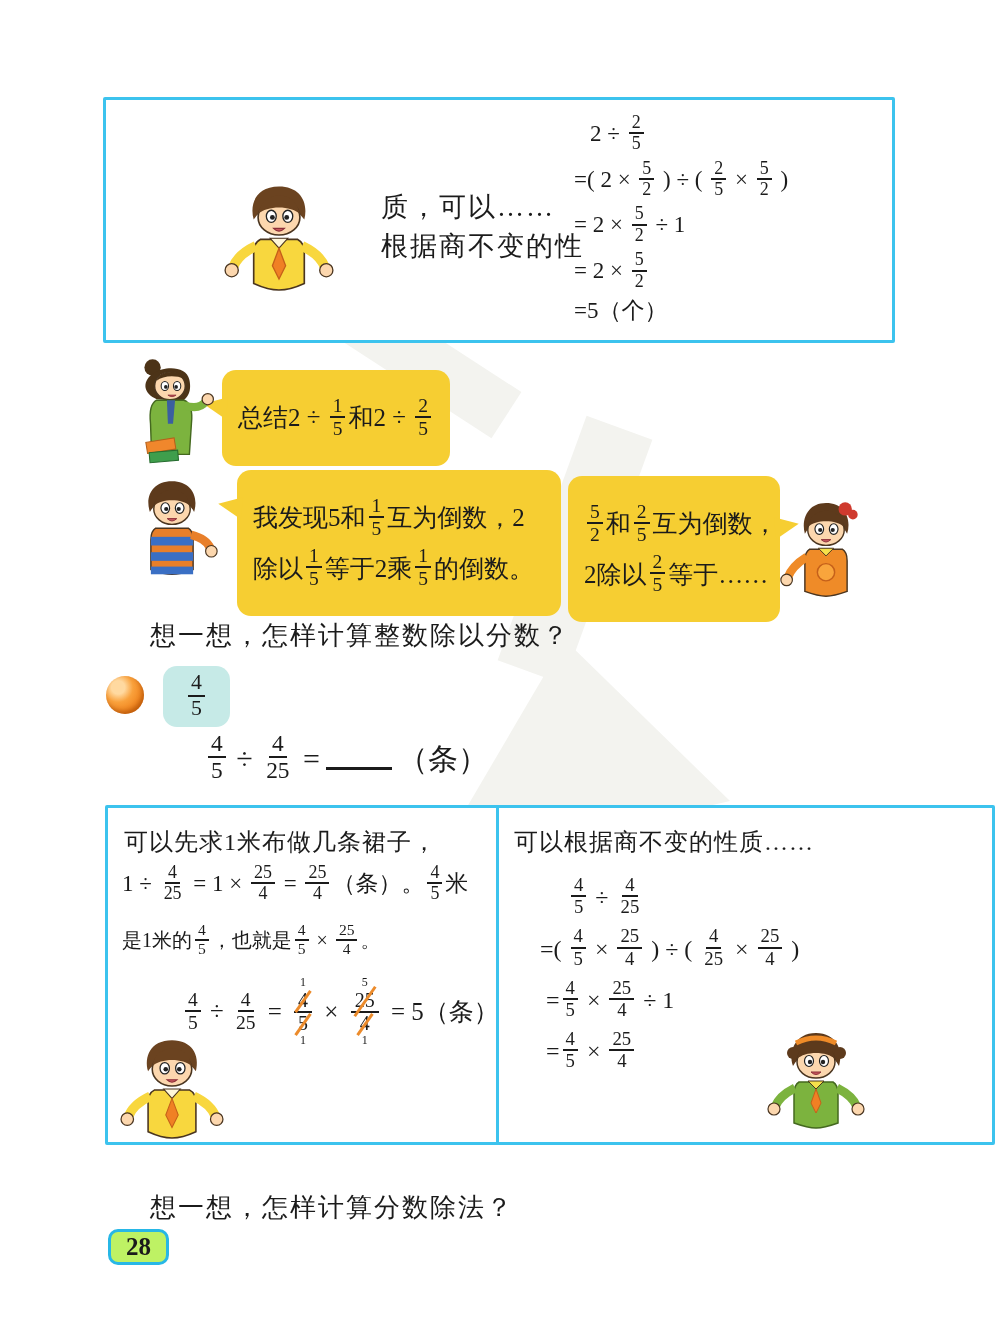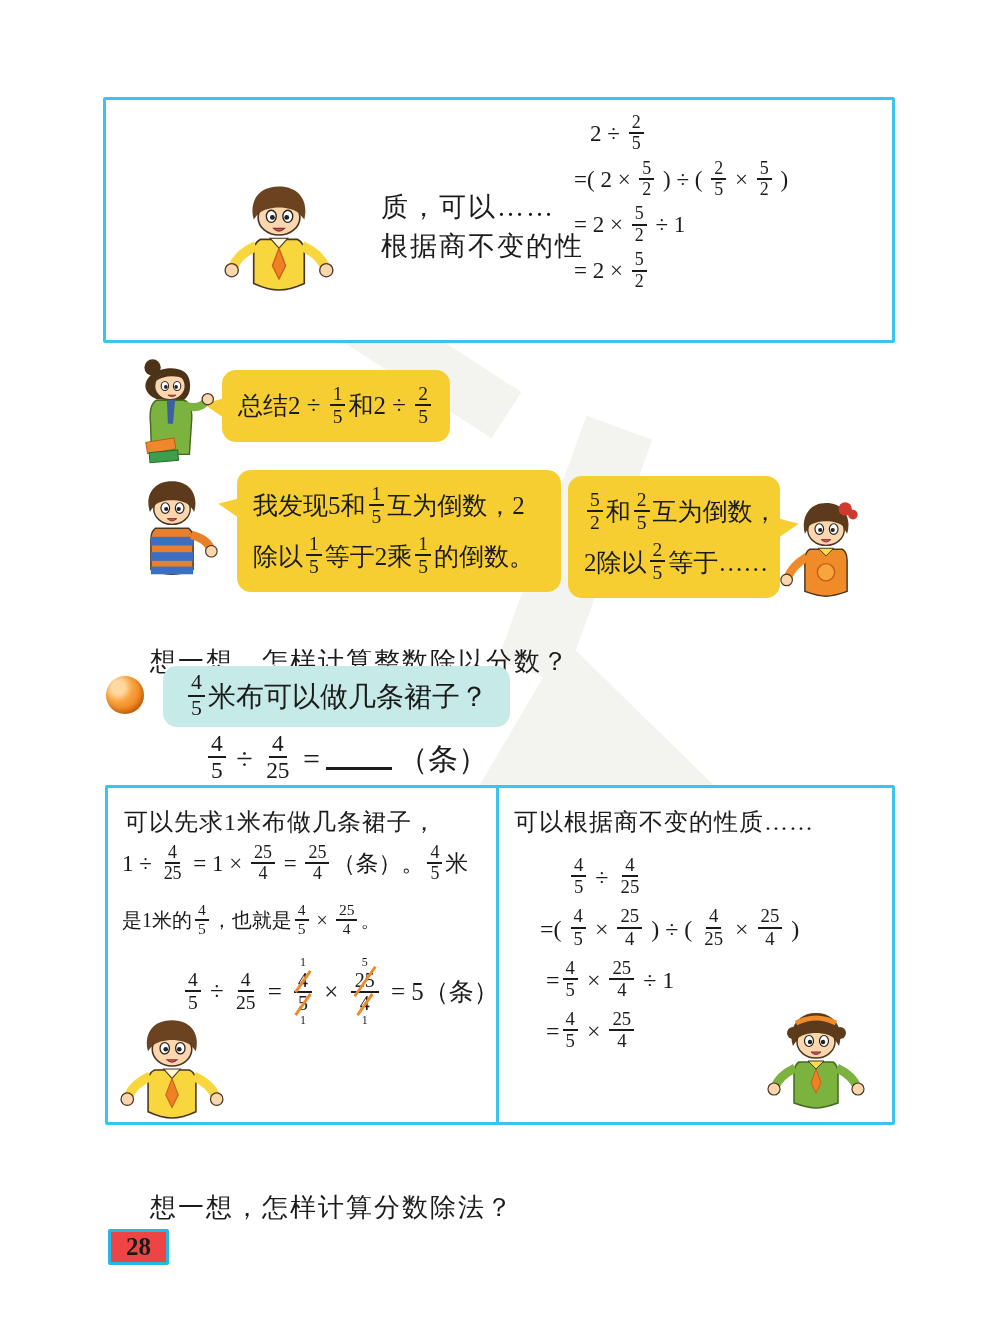--- a/index.html
+++ b/index.html
@@ -18,27 +18,27 @@
   .frac{display:inline-flex;flex-direction:column;align-items:center;margin:0 3px;font-size:0.78em;line-height:1.08;transform:translateY(-1px)}
   .frac .num{padding:0 3px;border-bottom:2px solid #1b1b1b}
   .frac .den{padding:0 3px}
   .cfrac{display:inline-flex;flex-direction:column;align-items:center;margin:0 6px;font-size:0.8em;line-height:1.05}
   .cfrac .tiny{font-size:0.6em;line-height:1.1}
   .cfrac .num{padding:0 4px;border-bottom:2px solid #1b1b1b;position:relative}
   .cfrac .den{padding:0 4px;position:relative}
   .struck::after{content:"";position:absolute;left:-4px;right:-4px;top:48%;border-top:3px solid #ec8b2b;transform:rotate(-55deg)}
   .blank{display:inline-block;width:66px;height:2px;border-bottom:3px solid #1b1b1b;margin:0 6px;transform:translateY(9px)}
   
-  .bubble{position:absolute;background:#f6ce32;border-radius:14px;padding:8px 16px;font-size:25px;z-index:1}
+  .bubble{position:absolute;background:#f6ce32;border-radius:14px;padding:20px 16px;font-size:25px;z-index:1}
   .bubble .mline{margin:6px 0}
   .tail-l::before{content:"";position:absolute;left:-19px;top:26px;border-top:9px solid transparent;border-bottom:13px solid transparent;border-right:24px solid #f6ce32;transform:rotate(6deg)}
   .tail-r::after{content:"";position:absolute;right:-19px;top:40px;border-top:9px solid transparent;border-bottom:13px solid transparent;border-left:24px solid #f6ce32;transform:rotate(-6deg)}
   .hl{position:absolute;background:#c6eae7;border-radius:14px;padding:6px 22px;font-size:28px;z-index:1}
   .think{position:absolute;font-size:26px;letter-spacing:2px;z-index:1}
-  .badge{position:absolute;background:#ef4444;border:3px solid #27b7e6;border-radius:2px;padding:1px 15px;font-size:25px;font-weight:bold;z-index:1}
+  .badge{position:absolute;background:#bef264;border:3px solid #27b7e6;border-radius:10px;padding:1px 15px;font-size:25px;font-weight:bold;z-index:1}
   .char{position:absolute;z-index:2}
   .speech{position:absolute;font-size:27px;line-height:1.45;letter-spacing:2px}
   .colhead{font-size:24px;letter-spacing:1px;margin:0}
 </style>
 </head>
 <body>
 
 <div class="wm" style="left:295px;top:325px;width:230px;height:55px;transform:rotate(33deg)"></div>
 <div class="wm" style="left:540px;top:420px;width:70px;height:260px;transform:rotate(20deg)"></div>
 <div class="wm" style="left:430px;top:640px;width:300px;height:230px;clip-path:polygon(0 100%,45% 0,100% 70%)"></div>
@@ -66,20 +66,21 @@
   </div>
   <div class="speech" style="left:275px;top:88px;width:320px">
     <div>质，可以……</div>
     <div>根据商不变的性</div>
   </div>
   <div class="abs" style="left:468px;top:14px;display:flex;flex-direction:column;gap:5px;font-size:23px">
     <div class="mline" style="margin-left:16px"><span>2 ÷ </span><span class="frac"><span class="num">2</span><span class="den">5</span></span></div>
     <div class="mline"><span>=( 2 × </span><span class="frac"><span class="num">5</span><span class="den">2</span></span><span> ) ÷ ( </span><span class="frac"><span class="num">2</span><span class="den">5</span></span><span> × </span><span class="frac"><span class="num">5</span><span class="den">2</span></span><span> )</span></div>
     <div class="mline"><span>= 2 × </span><span class="frac"><span class="num">5</span><span class="den">2</span></span><span> ÷ 1</span></div>
     <div class="mline"><span>= 2 × </span><span class="frac"><span class="num">5</span><span class="den">2</span></span></div>
+    <div class="mline"><span>=5（个）</span></div>
   </div>
 </div>
 
 <div class="char" style="left:126px;top:354px">
   <svg width="92" height="118" viewBox="0 0 90 115">
     <circle cx="26" cy="13" r="8" fill="#4c3317"></circle>
     <path d="M19 32 C18 13 58 6 62 25 C65 39 58 44 55 46 L30 44 C24 41 20 38 19 32 Z" fill="#4c3317"></path>
     <ellipse cx="43" cy="31" rx="15" ry="13.5" fill="#fcd7ae" stroke="#4a3520" stroke-width="1.4"></ellipse>
     <path d="M30 26 C33 16 52 14 57 24 C48 20 36 21 30 26 Z" fill="#4c3317"></path>
     <ellipse cx="38" cy="31" rx="3.6" ry="4.4" fill="#fff" stroke="#222" stroke-width="1"></ellipse>
@@ -140,29 +141,29 @@
     <circle cx="57" cy="34" r="2.2" fill="#222"></circle>
     <path d="M45 44 Q50 49 55 44 Z" fill="#c9595f" stroke="#8c3038"></path>
     <path d="M33 54 L67 54 Q72 57 72 66 L72 98 Q58 103 50 103 Q42 103 28 98 L28 66 Q28 57 33 54 Z" fill="#ef8b28" stroke="#4a3520" stroke-width="1.5"></path>
     <path d="M42 53 L50 61 L58 53 Z" fill="#f6e04a" stroke="#4a3520"></path>
     <circle cx="50" cy="78" r="9" fill="#f9a53c" stroke="#c5601a" stroke-width="1.5"></circle>
     <path d="M30 62 Q14 72 10 84" stroke="#ef8b28" stroke-width="9" fill="none"></path>
     <circle cx="9" cy="86" r="6" fill="#fcd7ae" stroke="#4a3520" stroke-width="1.2"></circle>
   </svg>
 </div>
 
-<p class="think" style="left:150px;top:618px">想一想，怎样计算整数除以分数？</p>
+<p class="think" style="left:150px;top:592px">想一想，怎样计算整数除以分数？</p>
 
 <div class="abs z" style="left:106px;top:676px;width:38px;height:38px;border-radius:50%;background:radial-gradient(circle at 32% 30%, #ffd9a0 0 18%, #f9a13c 40%, #ed7c16 75%, #d96a10 100%);box-shadow:inset -2px -3px 4px rgba(140,60,0,.45)"></div>
 <div class="hl" style="left:163px;top:666px">
-  <div class="mline"><span class="frac"><span class="num">4</span><span class="den">5</span></span><span>米布可以做几条裙子？</span></div>
+  <div class="mline"><span class="frac"><span class="num">4</span><span class="den">5</span></span></div>
 </div>
 <div class="abs z mline" style="left:205px;top:732px;font-size:30px"><span class="frac"><span class="num">4</span><span class="den">5</span></span><span> ÷ </span><span class="frac"><span class="num">4</span><span class="den">25</span></span><span> =</span><span class="blank"></span><span>（条）</span></div>
 
-<div class="frame" style="left:105px;top:785px;width:790px;height:340px">
+<div class="frame" style="left:105px;top:805px;width:890px;height:340px">
   <div class="abs" style="left:388px;top:0;width:3px;height:100%;background:#3cc3ee"></div>
 
   <div class="abs" style="left:14px;top:14px;width:370px">
     <p class="colhead" style="margin:4px 0 2px 2px">可以先求1米布做几条裙子，</p>
     <div class="mline" style="font-size:23px;margin-top:6px"><span>1 ÷ </span><span class="frac"><span class="num">4</span><span class="den">25</span></span><span> = 1 × </span><span class="frac"><span class="num">25</span><span class="den">4</span></span><span> = </span><span class="frac"><span class="num">25</span><span class="den">4</span></span><span>（条）。</span><span class="frac"><span class="num">4</span><span class="den">5</span></span><span>米</span></div>
     <div class="mline" style="font-size:20px;margin-top:18px"><span>是1米的</span><span class="frac"><span class="num">4</span><span class="den">5</span></span><span>，也就是</span><span class="frac"><span class="num">4</span><span class="den">5</span></span><span> × </span><span class="frac"><span class="num">25</span><span class="den">4</span></span><span>。</span></div>
     <div class="mline" style="font-size:25px;margin:18px 0 0 60px"><span class="frac"><span class="num">4</span><span class="den">5</span></span><span> ÷ </span><span class="frac"><span class="num">4</span><span class="den">25</span></span><span> = </span><span class="cfrac"><span class="tiny">1</span><span class="num struck">4</span><span class="den struck">5</span><span class="tiny">1</span></span><span> × </span><span class="cfrac"><span class="tiny">5</span><span class="num struck">25</span><span class="den struck">4</span><span class="tiny">1</span></span><span> = 5（条）</span></div>
   </div>
   <div class="char" style="left:12px;top:228px">
     <svg width="104" height="104" viewBox="0 0 100 100">

